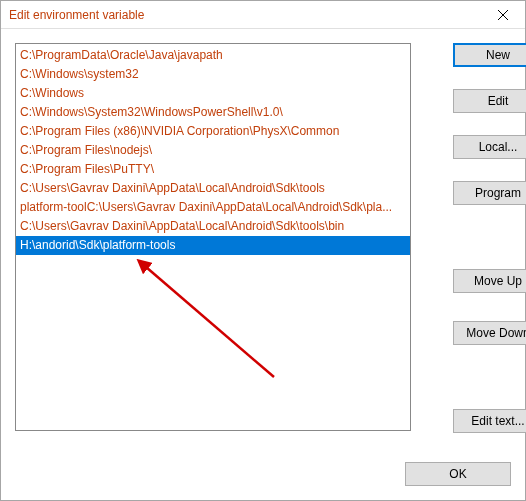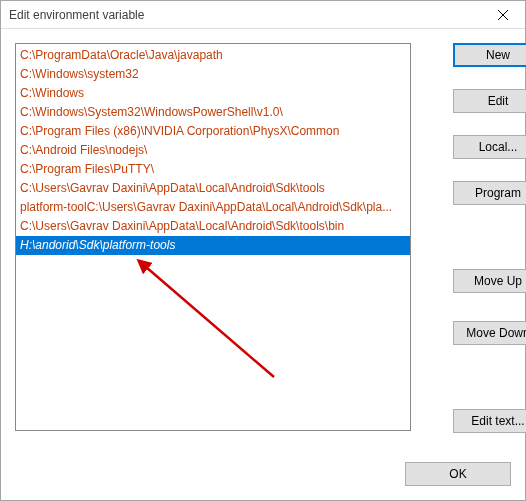--- a/index.html
+++ b/index.html
@@ -27,21 +27,21 @@
       display: flex;
       align-items: center;
       justify-content: space-between;
       height: 28px;
       padding: 0 0 0 8px;
       border-bottom: 1px solid #e0e0e0;
       background: #ffffff;
     }
     .titlebar-title {
       font-size: 12px;
-      color: #404040;
+      color: #c2410c;
     }
     .close-btn {
       width: 45px;
       height: 28px;
       display: flex;
       align-items: center;
       justify-content: center;
       font-size: 13px;
       color: #000;
       cursor: pointer;
@@ -67,21 +67,20 @@
       font-size: 12px;
       line-height: 15px;
       white-space: nowrap;
       overflow: hidden;
       text-overflow: ellipsis;
       color: #c2410c;
     }
     .list-item.selected {
       background: #0078d7;
       color: #fff;
-      font-style: italic;
     }
     .button-col {
       width: 90px;
       display: flex;
       flex-direction: column;
       gap: 6px;
     }
     .btn {
       width: 90px;
       height: 24px;
@@ -131,21 +130,21 @@
     </div>
   </div>
 
   <div class="content-area">
     <div class="listbox">
       <div class="list-item">C:\ProgramData\Oracle\Java\javapath</div>
       <div class="list-item">C:\Windows\system32</div>
       <div class="list-item">C:\Windows</div>
       <div class="list-item">C:\Windows\System32\WindowsPowerShell\v1.0\</div>
       <div class="list-item">C:\Program Files (x86)\NVIDIA Corporation\PhysX\Common</div>
-      <div class="list-item">C:\Android Files\nodejs\</div>
+      <div class="list-item">C:\Program Files\nodejs\</div>
       <div class="list-item">C:\Program Files\PuTTY\</div>
       <div class="list-item">C:\Users\Gavrav Daxini\AppData\Local\Android\Sdk\tools</div>
       <div class="list-item">platform-toolC:\Users\Gavrav Daxini\AppData\Local\Android\Sdk\pla...</div>
       <div class="list-item">C:\Users\Gavrav Daxini\AppData\Local\Android\Sdk\tools\bin</div>
       <div class="list-item selected">H:\andorid\Sdk\platform-tools</div>
     </div>
 
     <div class="button-col">
       <button class="btn btn-new"><span>New</span></button>
       <div class="spacer-small"></div>

